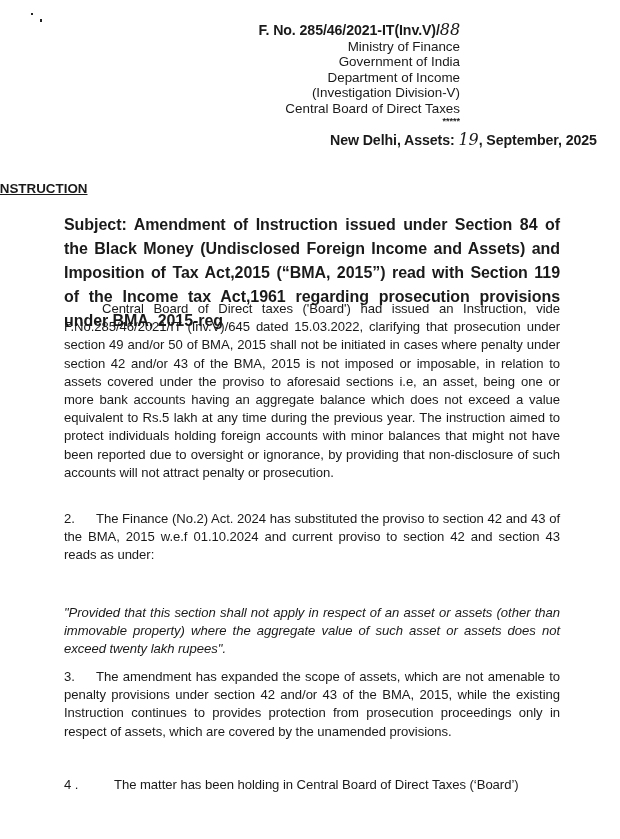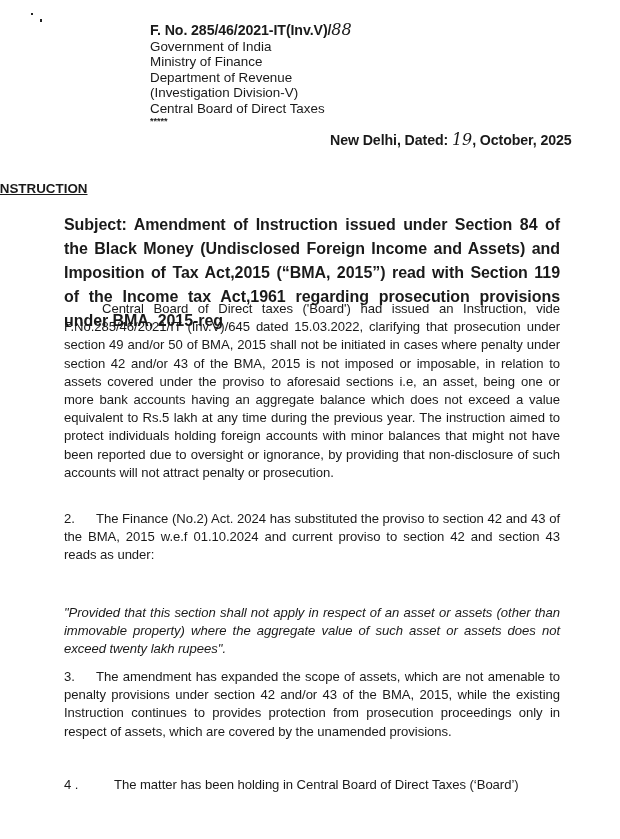--- a/index.html
+++ b/index.html
@@ -1,19 +1,19 @@
 <!DOCTYPE html>
 <html><head>
 <meta charset="utf-8">
 <style>
   html, body { margin: 0; padding: 0; background: #ffffff; }
   body { width: 620px; height: 839px; position: relative; overflow: hidden; color: #1a1a1a; }
   .page { position: absolute; left: 0; top: 0; width: 620px; height: 839px; font-family: "Liberation Sans", sans-serif; }
   .speck { position: absolute; background: #222; }
-  .hdr { position: absolute; left: 150px; width: 296px; text-align: left; font-size: 13.4px; line-height: 15.6px; }
+  .hdr { position: absolute; left: 164px; width: 296px; text-align: right; font-size: 13.4px; line-height: 15.6px; }
   .hdr .line { display: block; white-space: nowrap; }
   .hdr .fno { font-size: 14.2px; font-weight: bold; letter-spacing: -0.1px; }
   .hand { font-family: "DejaVu Serif", serif; font-style: italic; font-weight: normal; font-size: 16px; }
   .stars { font-size: 9px; line-height: 9px; letter-spacing: 0px; font-weight: bold; }
   .date { position: absolute; left: 330px; top: 130px; font-size: 14.2px; font-weight: bold; white-space: nowrap; letter-spacing: -0.1px; }
   .title { position: absolute; left: 0; width: 620px; top: 181px; text-align: left; font-size: 13.4px; font-weight: bold; }
   .title span { text-decoration: underline; margin-left: -4px; }
   .subject { position: absolute; left: 64px; width: 496px; top: 213px; font-size: 16px; font-weight: bold; line-height: 24px; text-align: justify; letter-spacing: -0.05px; }
   .para { position: absolute; left: 64px; width: 496px; font-size: 13.1px; line-height: 18.2px; text-align: justify; letter-spacing: -0.05px; }
   .p1 { top: 300px; }
@@ -28,30 +28,30 @@
 </head>
 <body>
 
 <div class="page">
 
   <div class="speck" style="left:31px;top:13px;width:2px;height:2px;"></div>
   <div class="speck" style="left:40px;top:19px;width:2px;height:3px;"></div>
 
   <div class="hdr" style="top:22px;">
     <span class="line fno"><span>F. No. 285/46/2021-IT(Inv.V)/</span><span class="hand">88</span></span>
+    <span class="line">Ministry of Finance</span>
     <span class="line">Government of India</span>
-    <span class="line">Ministry of Finance</span>
-    <span class="line">Department of Revenue</span>
+    <span class="line">Department of Income</span>
     <span class="line">(Investigation Division-V)</span>
     <span class="line">Central Board of Direct Taxes</span>
     <span class="line stars">*****</span>
   </div>
 
   <div class="date">
-    <span>New Delhi, Dated: </span><span class="hand">19</span><span>, October, 2025</span>
+    <span>New Delhi, Assets: </span><span class="hand">19</span><span>, September, 2025</span>
   </div>
 
   <div class="title"><span>INSTRUCTION</span></div>
 
   <div class="subject">Subject:  Amendment of Instruction issued under Section 84 of the Black Money (Undisclosed Foreign Income and Assets) and Imposition of Tax Act,2015 (“BMA, 2015”) read with Section 119 of the Income tax Act,1961 regarding prosecution provisions under BMA, 2015-reg</div>
 
   <div class="para p1"><span class="indent"></span><span>Central Board of Direct taxes ('Board') had issued an Instruction, vide F.No.285/46/2021/IT (Inv.V)/645 dated 15.03.2022, clarifying that prosecution under section 49 and/or 50 of BMA, 2015 shall not be initiated in cases where penalty under section 42 and/or 43 of the BMA, 2015 is not imposed or imposable, in relation to assets covered under the proviso to aforesaid sections i.e, an asset, being one or more bank accounts having an aggregate balance which does not exceed a value equivalent to Rs.5 lakh at any time during the previous year. The instruction aimed to protect individuals holding foreign accounts with minor balances that might not have been reported due to oversight or ignorance, by providing that non-disclosure of such accounts will not attract penalty or prosecution.</span></div>
 
   <div class="para p2"><span class="num">2.</span><span>The Finance (No.2) Act. 2024 has substituted the proviso to section 42 and 43 of the BMA, 2015 w.e.f 01.10.2024 and current proviso to section 42 and section 43 reads as under:</span></div>
 

